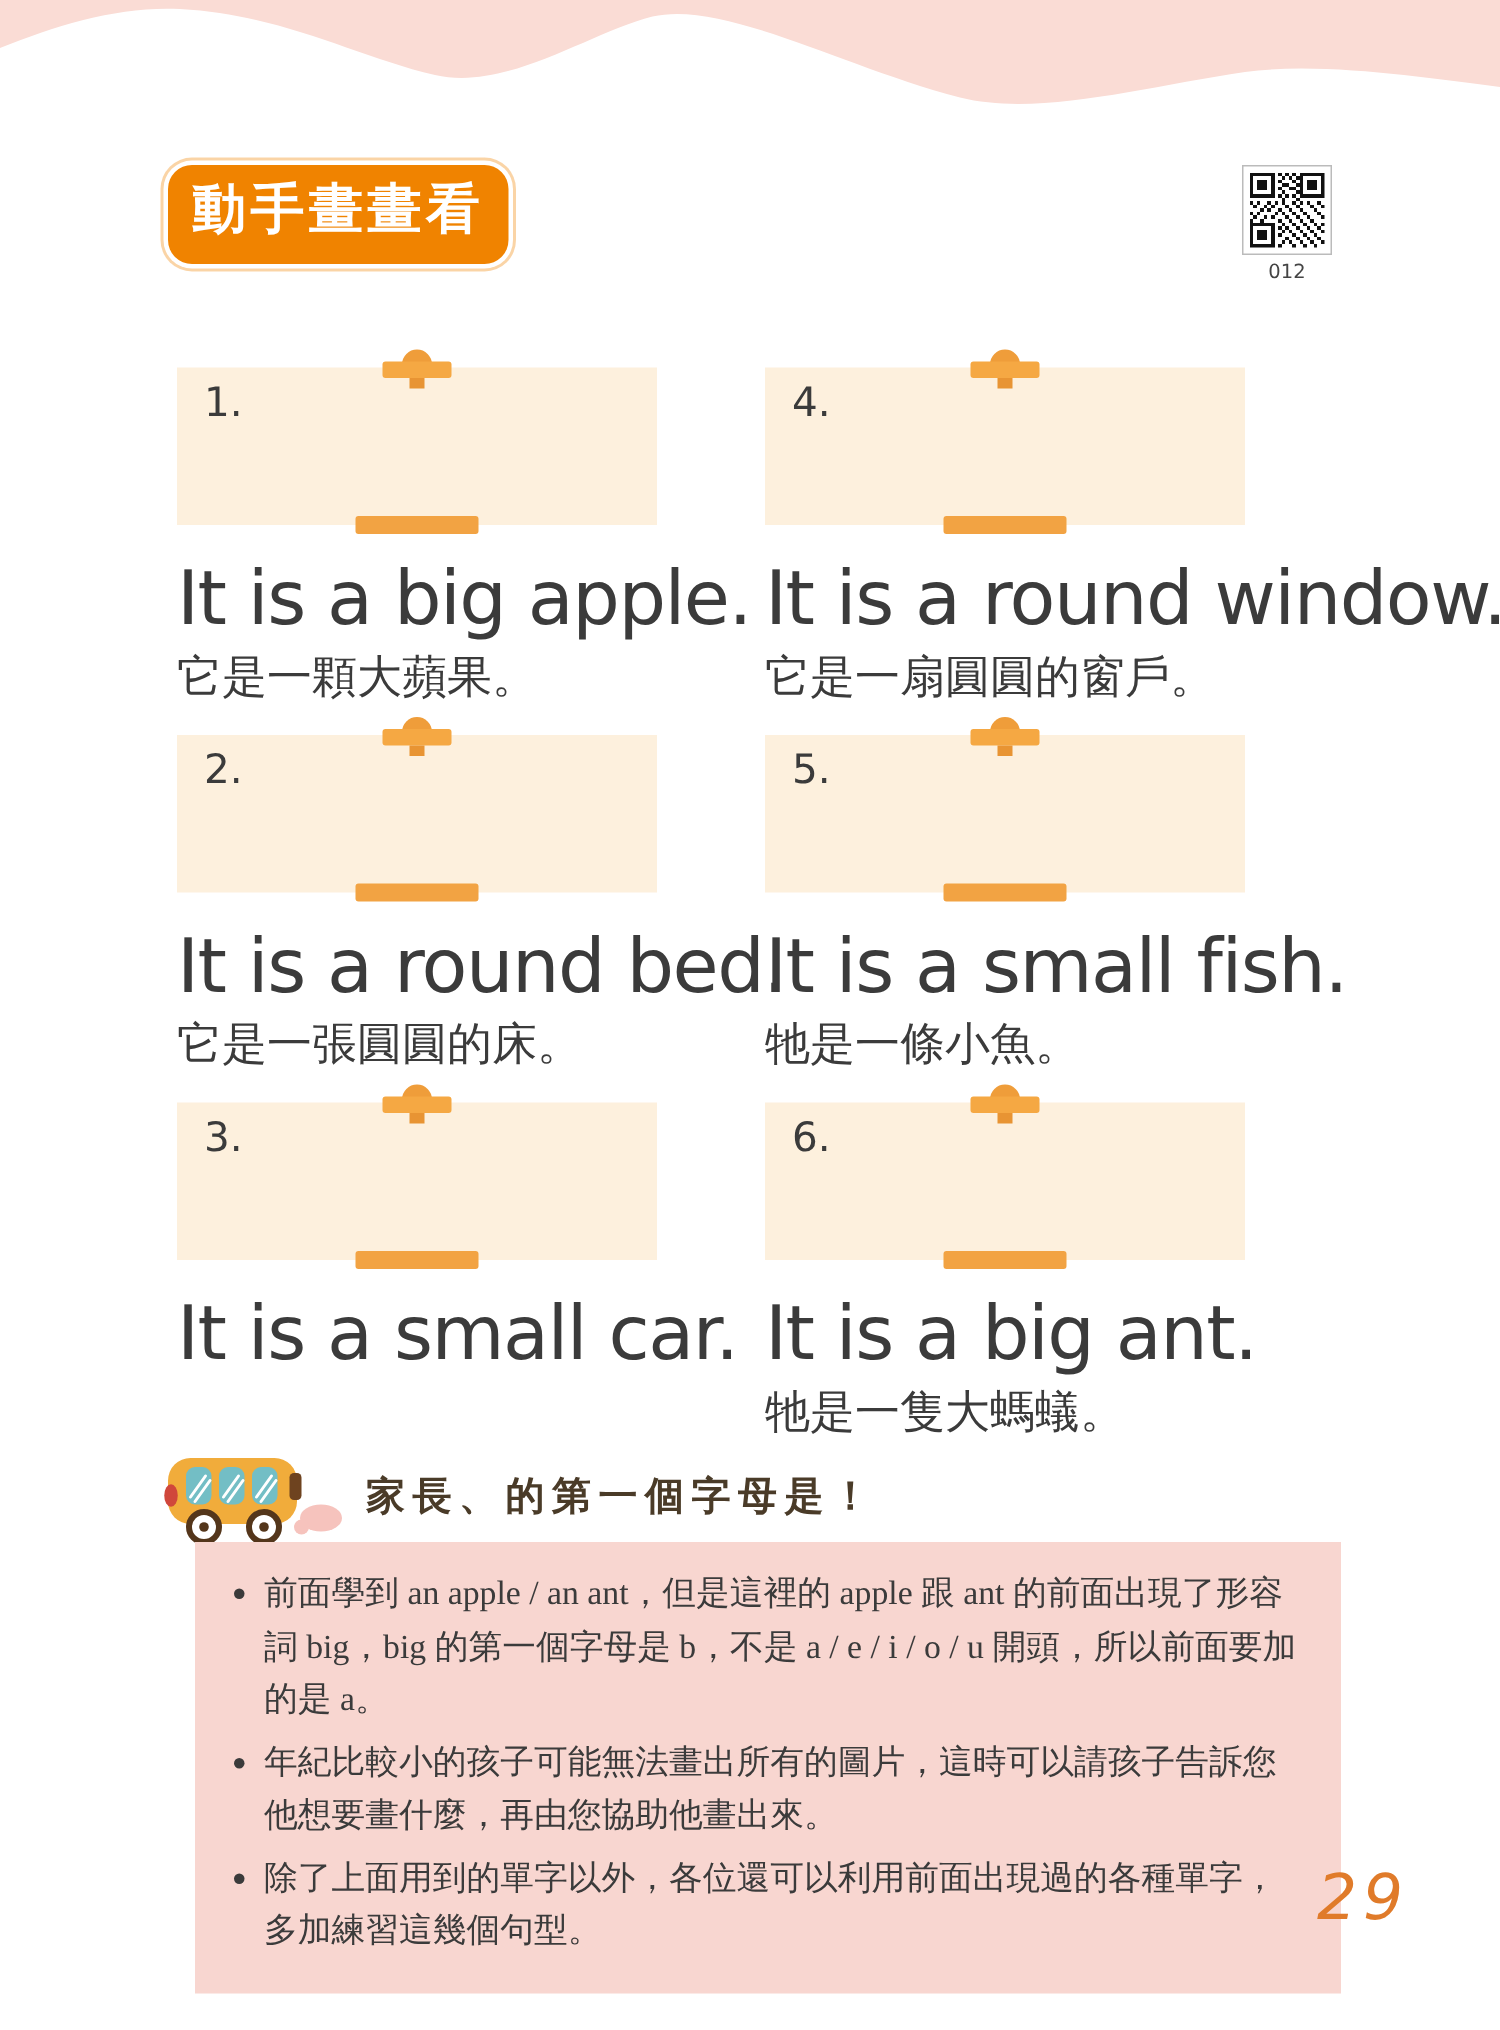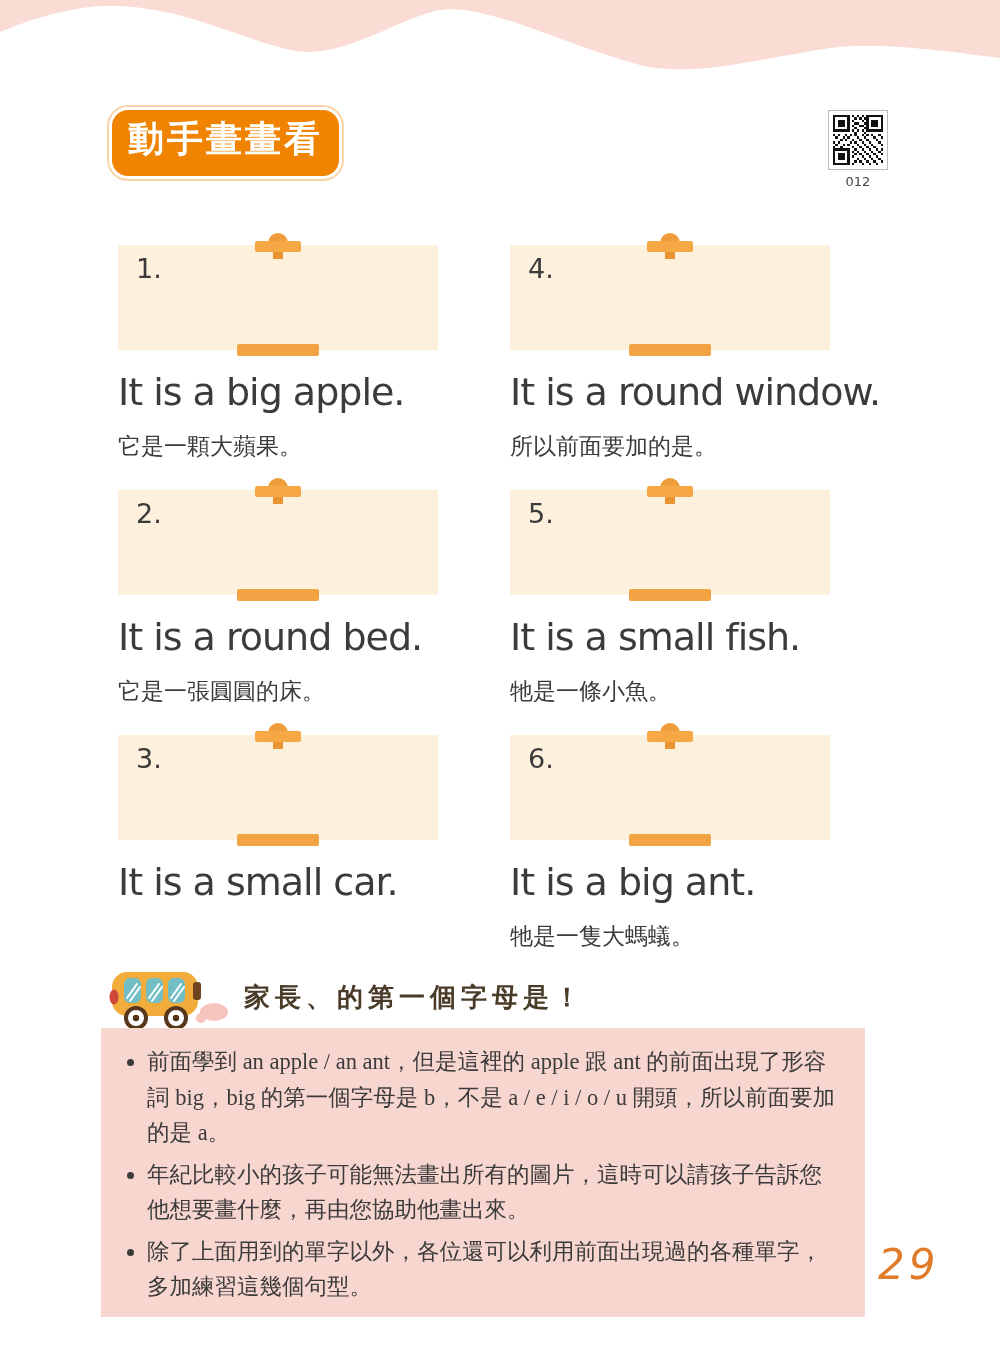--- a/index.html
+++ b/index.html
@@ -35,30 +35,30 @@
     background:#EF9D3A;border-radius:10px 10px 0 0;}
   .clip-bar{position:absolute;top:8px;left:0;width:46px;height:11px;background:#F5A843;border-radius:2px;}
   .clip-stub{position:absolute;top:19px;left:50%;transform:translateX(-50%);width:10px;height:7px;background:#E89433;}
 
   .drawbox{position:relative;margin-top:12px;width:320px;height:105px;background:#FDF0DD;}
   .box-number{position:absolute;top:8px;left:18px;font-size:27px;color:#3B3B3B;
     font-family:"DejaVu Sans",sans-serif;}
   .bottom-bar{position:absolute;bottom:-6px;left:50%;transform:translateX(-50%);
     width:82px;height:12px;background:#F2A343;border-radius:2px;}
 
-  .sentence{margin-top:20px;font-size:38px;font-weight:500;color:#3B3B3B;white-space:nowrap;
+  .sentence{margin-top:20px;font-size:50px;font-weight:500;color:#3B3B3B;white-space:nowrap;
     letter-spacing:-1px;font-family:"DejaVu Sans",sans-serif;}
-  .translation{margin-top:17px;font-size:23px;color:#3B3B3B;font-family:"Liberation Serif",serif;}
+  .translation{margin-top:3px;font-size:30px;color:#3B3B3B;font-family:"Liberation Serif",serif;}
 
   
   .bus{position:absolute;left:106px;top:960px;width:126px;height:74px;}
   .tips-heading{position:absolute;left:244px;top:980px;font-size:26px;font-weight:bold;
     letter-spacing:5px;color:#4A3B28;font-family:"Liberation Sans",sans-serif;}
-  .tips-box{position:absolute;left:101px;top:1028px;width:764px;min-height:200px;
-    background:#F8D6D0;box-sizing:border-box;padding:16px 24px 6px 22px;}
+  .tips-box{position:absolute;left:130px;top:1028px;width:764px;min-height:200px;
+    background:#F8D6D0;box-sizing:border-box;padding:16px 24px 18px 22px;}
   .tips-box ul{margin:0;padding:0 0 0 24px;}
   .tips-box li{font-size:22.5px;line-height:1.58;color:#3B3B3B;margin-bottom:6px;
     font-family:"Liberation Serif",serif;}
 
   .page-number{position:absolute;left:878px;top:1240px;font-size:42px;color:#E07B2A;
     font-style:italic;letter-spacing:4px;font-family:"DejaVu Sans",sans-serif;}
 </style>
 </head>
 <body>
 
@@ -107,21 +107,21 @@
     <div class="clip">
         <div class="clip-knob"></div>
         <div class="clip-bar"></div>
         <div class="clip-stub"></div>
       </div>
     <div class="drawbox">
       <span class="box-number">4.</span>
       <div class="bottom-bar"></div>
     </div>
     <div class="sentence">It is a round window.</div>
-    <div class="translation">所以前面要加的是。</div>
+    <div class="translation">它是一扇圓圓的窗戶。</div>
   </div>
 
   <div class="cell r2 c1">
     <div class="clip">
         <div class="clip-knob"></div>
         <div class="clip-bar"></div>
         <div class="clip-stub"></div>
       </div>
     <div class="drawbox">
       <span class="box-number">2.</span>

